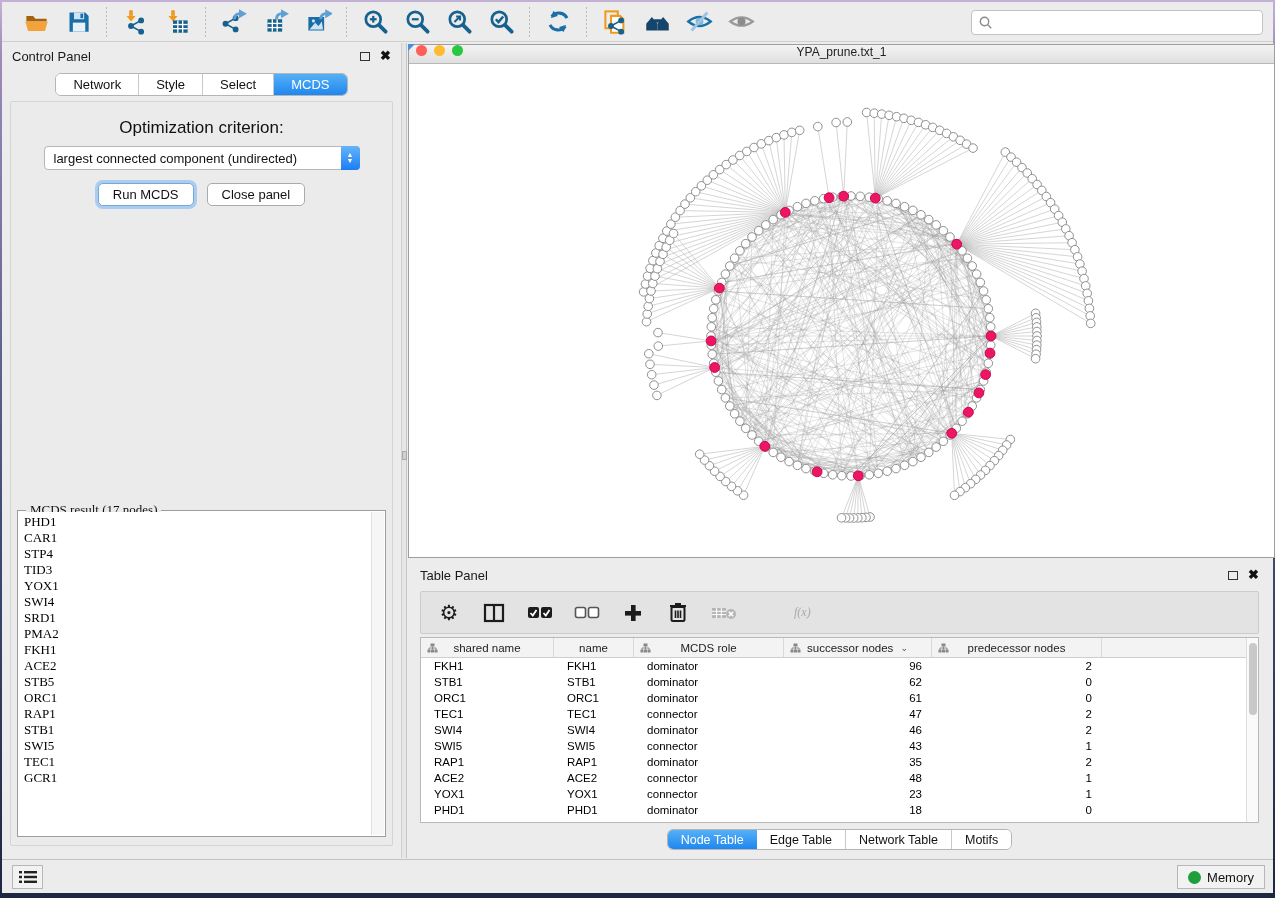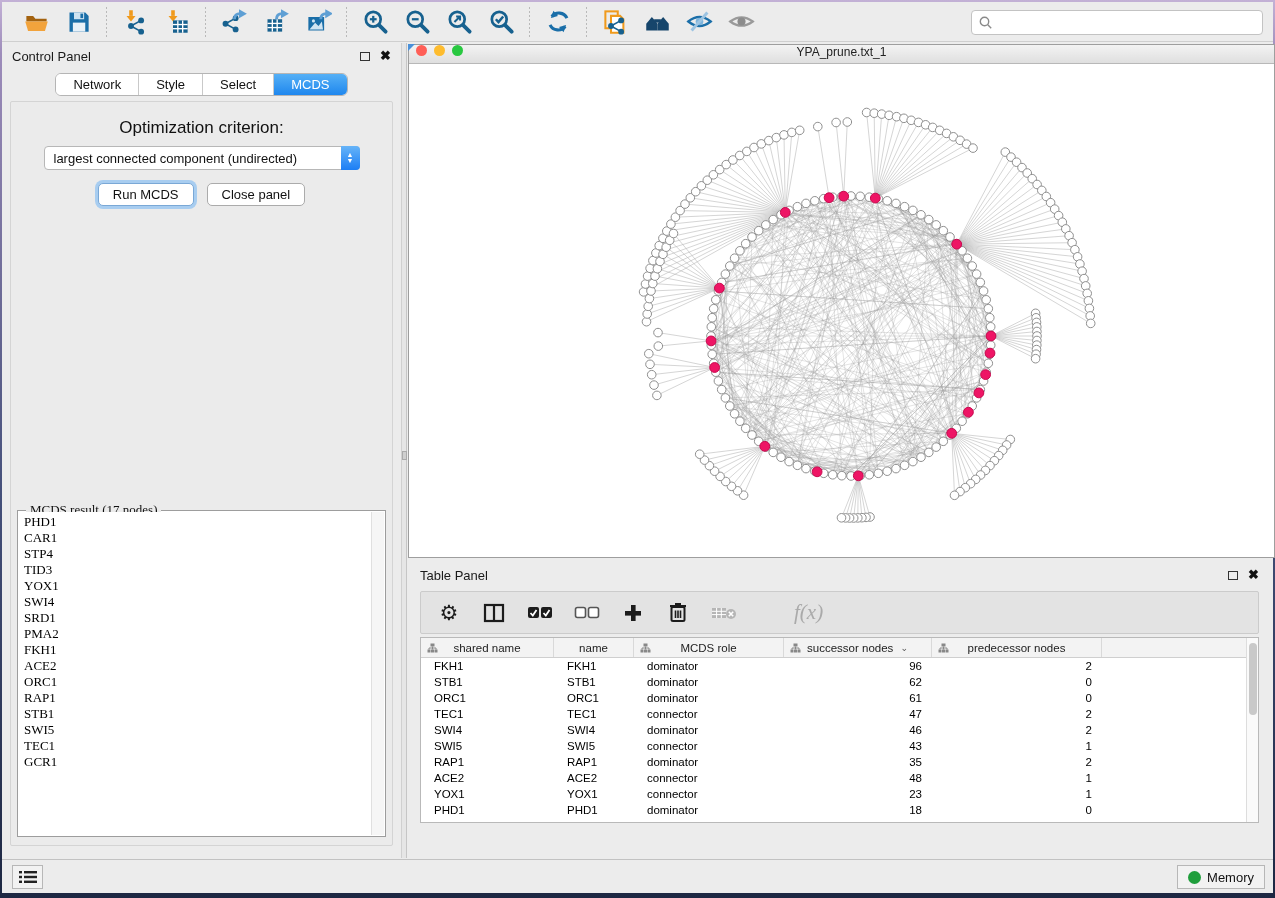--- a/index.html
+++ b/index.html
@@ -339,20 +339,21 @@
               <div class="mcds-item">PHD1</div>
               <div class="mcds-item">CAR1</div>
               <div class="mcds-item">STP4</div>
               <div class="mcds-item">TID3</div>
               <div class="mcds-item">YOX1</div>
               <div class="mcds-item">SWI4</div>
               <div class="mcds-item">SRD1</div>
               <div class="mcds-item">PMA2</div>
               <div class="mcds-item">FKH1</div>
               <div class="mcds-item">ACE2</div>
+              <div class="mcds-item">STB5</div>
               <div class="mcds-item">ORC1</div>
               <div class="mcds-item">RAP1</div>
               <div class="mcds-item">STB1</div>
               <div class="mcds-item">SWI5</div>
               <div class="mcds-item">TEC1</div>
               <div class="mcds-item">GCR1</div>
             </div>
         <div id="mcds-scroll"></div>
       </div>
     </div>
@@ -1253,21 +1254,21 @@
                 <line x1="1" y1="9.6" x2="15" y2="9.6" stroke="#fff"></line>
       <line x1="5.6" y1="3" x2="5.6" y2="13" stroke="#fff"></line>
                 <line x1="10.3" y1="3" x2="10.3" y2="13" stroke="#fff"></line>
       <circle cx="20" cy="9" r="5" fill="#b5b5b5"></circle>
       <path d="M17.8 6.8 L22.2 11.2 M22.2 6.8 L17.8 11.2" stroke="#fff" stroke-width="1.6"></path>
               </svg>
             </span>
           </div>
           <div class="tt-btn disabled">
             <span style="display:flex;">
-              <span style="font-family:'Liberation Serif',serif;font-style:italic;font-size:21px;color:#aaa;margin-left:36px;">f(x)</span>
+              <span style="font-family:'Liberation Serif',serif;font-style:italic;font-size:12px;color:#aaa;margin-left:36px;">f(x)</span>
             </span>
           </div>
         </div>
     <div id="tp-table">
       <div id="tbl-header">
             <div class="th" style="width: 133px;">
               <svg class="tree-icon" width="11" height="10" viewBox="0 0 11 10">
    <rect x="3.5" y="0.5" width="4" height="3" fill="#888"></rect>
    <rect x="0.5" y="6.5" width="3" height="3" fill="#888"></rect>
    <rect x="4" y="6.5" width="3" height="3" fill="#888"></rect>
@@ -1380,20 +1381,28 @@
               <div class="td" style="width: 133px;">PHD1</div>
               <div class="td" style="width: 80px;">PHD1</div>
               <div class="td" style="width: 150px;">dominator</div>
               <div class="td num" style="width: 148px;">18</div>
               <div class="td num" style="width: 170px;">0</div>
             </div>
           </div>
       <div id="tbl-scroll">
         <div id="tbl-thumb"></div>
       </div>
+    </div>
+    <div id="tp-tabs">
+      <div class="seg" id="tp-seg">
+            <div class="seg-tab active">Node Table</div>
+            <div class="seg-tab">Edge Table</div>
+            <div class="seg-tab">Network Table</div>
+            <div class="seg-tab">Motifs</div>
+          </div>
     </div>
   </div>
 
   <div id="status-bar">
     <div id="status-left-btn">
       <svg width="20" height="16" viewBox="0 0 20 16">
         <rect x="1" y="2" width="3" height="2.4" fill="#222"></rect>
         <rect x="6" y="2" width="13" height="2.4" fill="#222"></rect>
         <rect x="1" y="6.8" width="3" height="2.4" fill="#222"></rect>
         <rect x="6" y="6.8" width="13" height="2.4" fill="#222"></rect>

